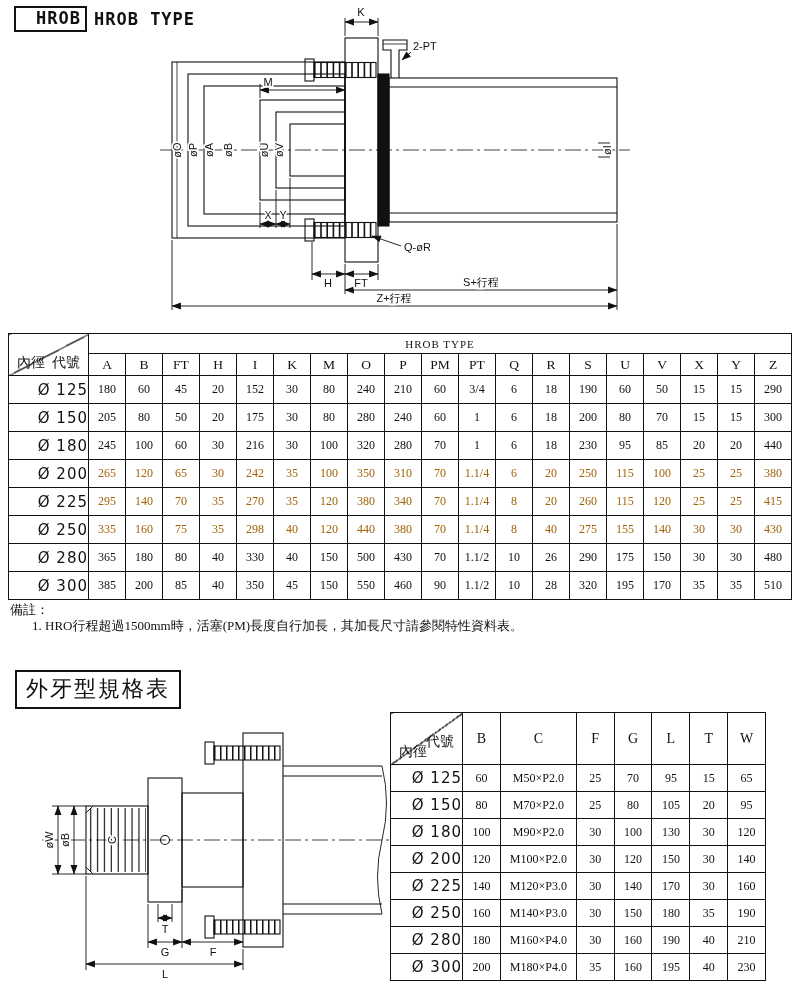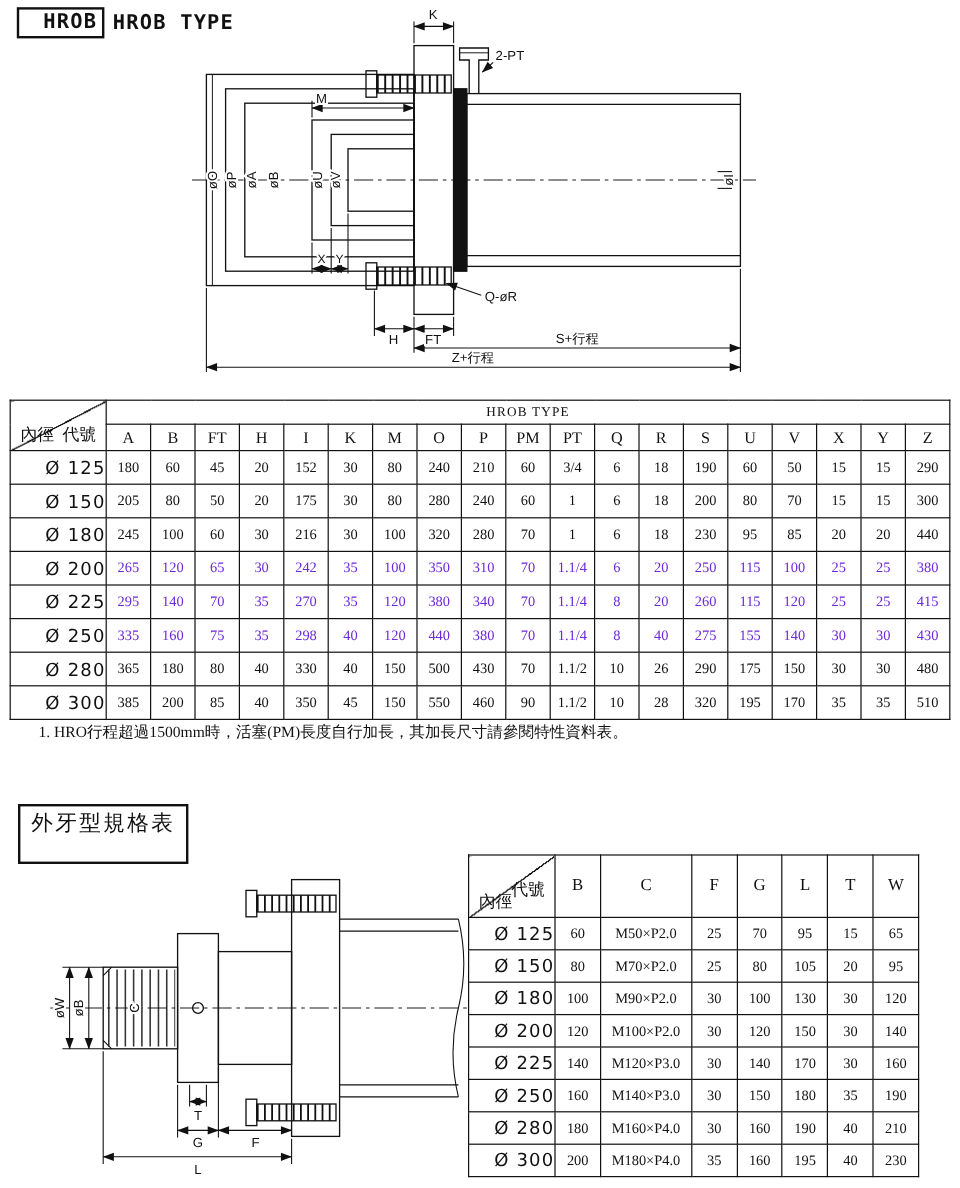--- a/index.html
+++ b/index.html
@@ -3,21 +3,21 @@
 <meta charset="utf-8">
 <style>
   * { margin:0; padding:0; box-sizing:border-box; }
   html,body { width:800px; height:990px; }
   body { background:#fff; color:#111; font-family:"Liberation Sans",sans-serif; position:relative; overflow:hidden; }
   .abs { position:absolute; }
 
   
   .title-row { display:flex; align-items:center; gap:7px; font-weight:bold; font-size:17px; letter-spacing:1px; font-family:"DejaVu Sans Mono",monospace; }
   .title-box { border:2px solid #111; padding:0 4px 1px 20px; line-height:21px; }
-  .title-box2 { border:2px solid #111; padding:2px 9px 20px 9px; font-size:18px; font-family:Liberation Sans, sans-serif; letter-spacing:2px; }
+  .title-box2 { border:2px solid #111; padding:2px 9px 3px 9px; font-size:22px; font-family:Liberation Sans, sans-serif; letter-spacing:2px; }
 
   
   table.spec { border-collapse:collapse; background:#fff; }
   table.spec th, table.spec td { border:1px solid #111; text-align:center; vertical-align:middle; font-weight:normal; font-family:"Liberation Serif",serif; padding:0; overflow:hidden; }
   #main-table { width:784px; table-layout:fixed; }
   #main-table th.corner { width:80px; }
   #main-table th.group { height:20px; font-size:11px; letter-spacing:1px; }
   #main-table th.col { height:22px; font-size:13.5px; }
   #main-table tbody tr { height:28px; }
   #main-table tbody td { font-size:12px; }
@@ -25,21 +25,21 @@
   #thread-table th.corner { width:72px; }
   #thread-table thead th { height:52px; font-size:14px; }
   #thread-table thead th:nth-child(3) { width:76px; }
   #thread-table tbody tr { height:27px; }
   #thread-table tbody td { font-size:12px; }
   .spec th.corner { position:relative;
     background:linear-gradient(to bottom right, transparent calc(50% - 0.6px), #111 calc(50% - 0.6px), #111 calc(50% + 0.6px), transparent calc(50% + 0.6px)); }
   .spec .c-top { position:absolute; top:20px; right:8px; font-size:14px; }
   .spec .c-bot { position:absolute; bottom:3px; left:8px; font-size:14px; }
   .spec th.size { text-align:right; padding-left:8px; font-family:"DejaVu Sans",sans-serif; font-size:15px; letter-spacing:1px; }
-  .spec tr.faded td { color:#6d28d9; }
+  .spec tr.faded td { color:#a16207; }
 
   
   .notes { font-family:"Liberation Serif",serif; font-size:13px; line-height:16px; }
   .notes .note-line { margin-left:22px; }
 
   svg text { font-family:"Liberation Sans",sans-serif; }
 </style>
 </head>
 <body>
 
@@ -344,20 +344,21 @@
         <td>195</td>
         <td>170</td>
         <td>35</td>
         <td>35</td>
         <td>510</td>
       </tr>
     </tbody>
   </table>
 
 <div class="notes abs" style="left:10px;top:602px;">
+  <div>備註：</div>
   <div class="note-line">1. HRO行程超過1500mm時，活塞(PM)長度自行加長，其加長尺寸請參閱特性資料表。</div>
 </div>
 
 <div class="title-box2 abs" style="left:15px;top:670px;">外牙型規格表</div>
 
 <svg class="abs" style="left:8px;top:690px;" width="386" height="300" viewBox="0 0 386 300">
   <defs>
     <marker id="arw2" viewBox="0 0 10 8" markerWidth="11" markerHeight="9" refX="9.5" refY="4" orient="auto-start-reverse">
       <path d="M0.5,0.5 L10,4 L0.5,7.5 z" fill="#111"></path>
     </marker>

